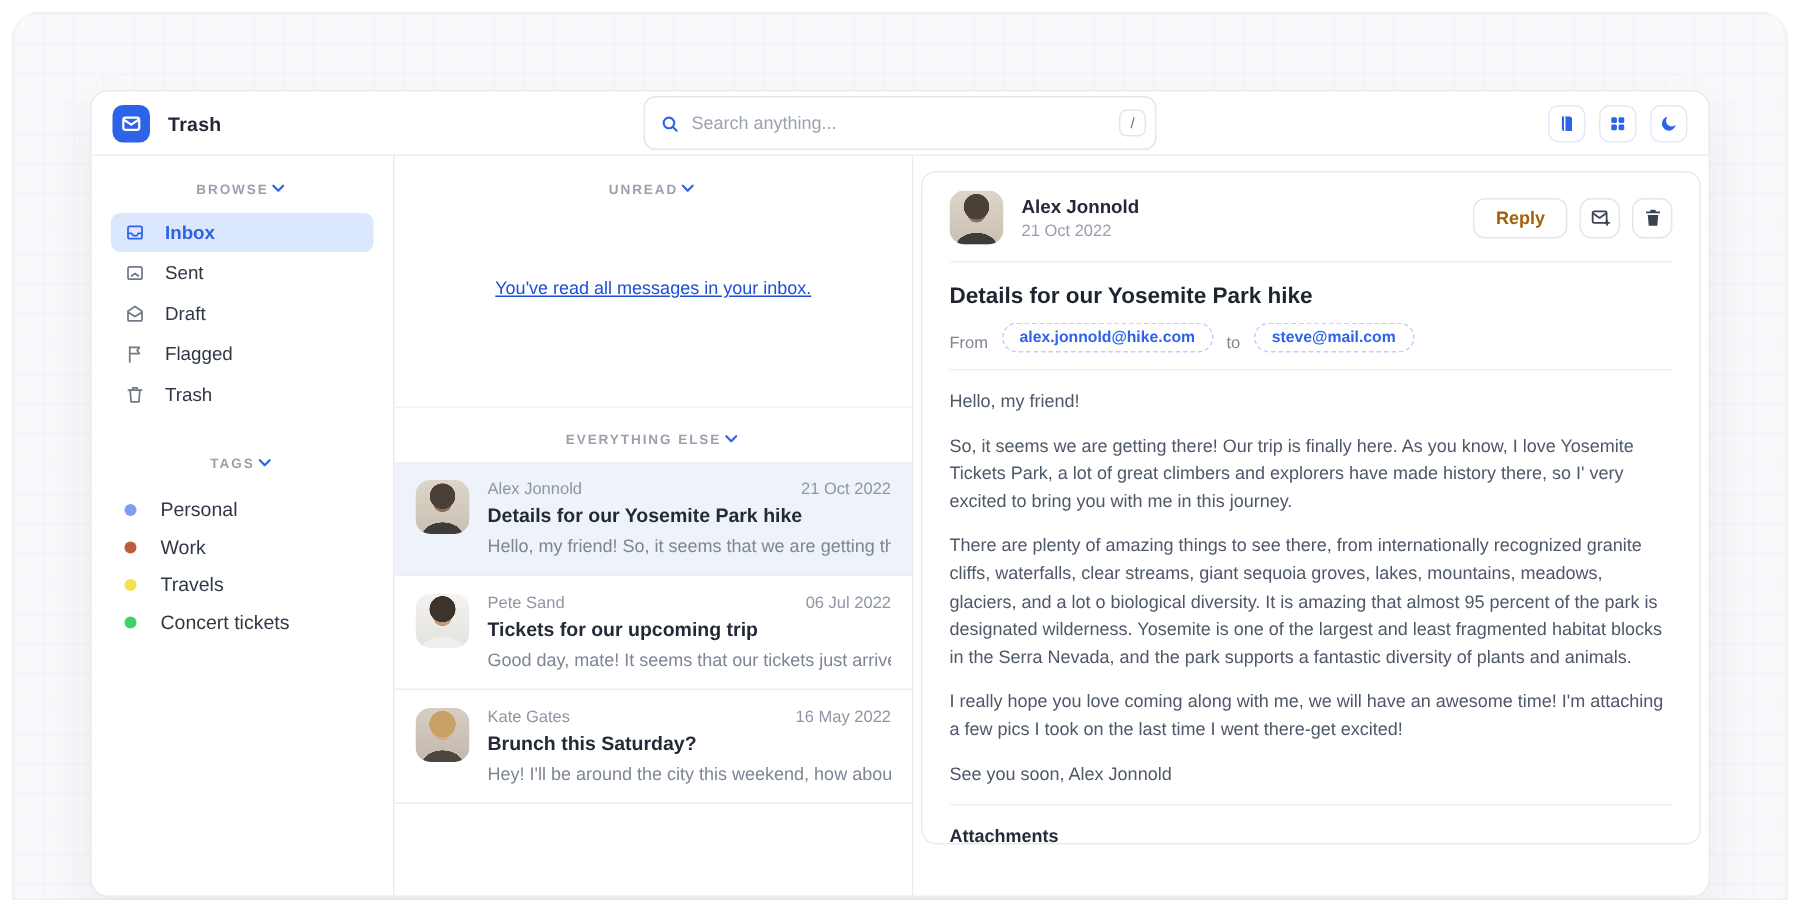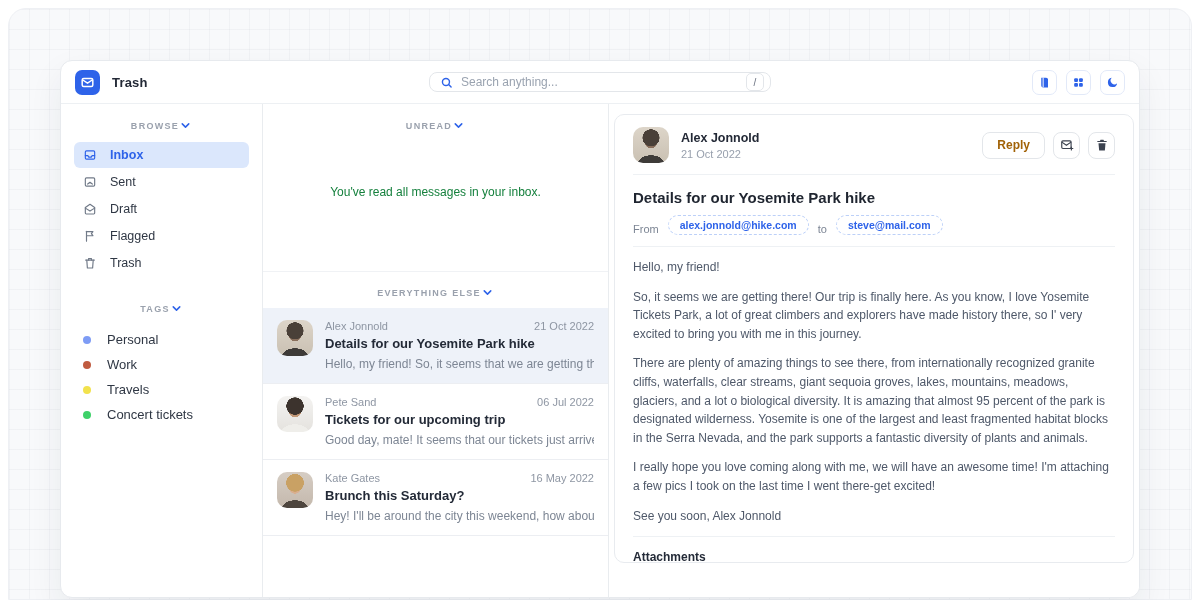--- a/index.html
+++ b/index.html
@@ -27,21 +27,21 @@
 
   
   .topbar { position:relative; height:43px; border-bottom:1px solid #edf0f3; display:flex; align-items:center; padding:0 14px; flex:none; }
   .brand { display:flex; align-items:center; gap:12px; }
   .logo { width:25px; height:25px; border-radius:7px; background:#2e63e9; display:flex; align-items:center; justify-content:center; }
   .logo svg { width:15px; height:15px; color:#fff; }
   .brand-title { font-size:13px; font-weight:bold; color:#232936; letter-spacing:.2px; }
 
   .searchbox {
     position:absolute; left:50%; top:50%; transform:translate(-50%,-50%);
-    width:342px; height:20px; border:1px solid #e3e6ea; border-radius:8px; background:#fff;
+    width:342px; height:36px; border:1px solid #e3e6ea; border-radius:8px; background:#fff;
     display:flex; align-items:center; padding:0 6px 0 10px; gap:8px;
   }
   .searchbox svg { width:13px; height:13px; color:#2e63e9; flex:none; }
   .search-input { border:none; outline:none; flex:1; font-size:12px; color:#3a4250; font-family:"Liberation Sans",sans-serif; background:transparent; }
   .search-input::placeholder { color:#9aa3b0; }
   .kbd { width:18px; height:18px; border:1px solid #e3e6ea; border-radius:5px; font-size:10px; color:#6b7280; display:flex; align-items:center; justify-content:center; background:#fff; }
 
   .top-actions { margin-left:auto; display:flex; gap:9px; }
   .icon-btn-top { width:25px; height:25px; border:1px solid #e2e9f8; background:#fff; border-radius:7px; display:flex; align-items:center; justify-content:center; cursor:pointer; }
   .icon-btn-top svg { width:13px; height:13px; color:#2e63e9; }
@@ -64,21 +64,21 @@
 
   .tags-head { margin-top:24px; }
   .tag-list { margin-top:12px; display:flex; flex-direction:column; }
   .tag-item { display:flex; align-items:center; gap:16px; height:25px; padding:0 9px; cursor:pointer; }
   .tag-dot { width:8px; height:8px; border-radius:50%; flex:none; }
   .tag-item span.lbl { font-size:13px; color:#2f3744; }
 
   
   .listcol { width:346px; border-right:1px solid #e9ecef; flex:none; display:flex; flex-direction:column; }
   .unread-sec { height:168px; border-bottom:1px solid #f0f2f5; padding:13px 14px; display:flex; flex-direction:column; }
-  .empty-msg { margin:auto; font-size:12px; color:#15803d; padding-bottom:6px; }
+  .empty-msg { margin:auto; font-size:12px; color:#1d4ed8; padding-bottom:6px;text-decoration:underline; }
   .ee-head { padding:12px 14px 9px 14px; }
   .email-list { display:flex; flex-direction:column; }
   .email-row { display:flex; gap:12px; padding:12px 14px; border-bottom:1px solid #eceef2; cursor:pointer; }
   .email-row.selected { background:#eef2f9; }
   .avatar { width:36px; height:36px; border-radius:10px; flex:none; }
   .email-meta { flex:1; min-width:0; }
   .email-top { display:flex; justify-content:space-between; align-items:baseline; }
   .email-sender { font-size:11px; color:#8e96a3; }
   .email-date { font-size:11px; color:#8e96a3; }
   .email-subject { font-size:13px; font-weight:bold; color:#232a37; margin-top:4px; }

